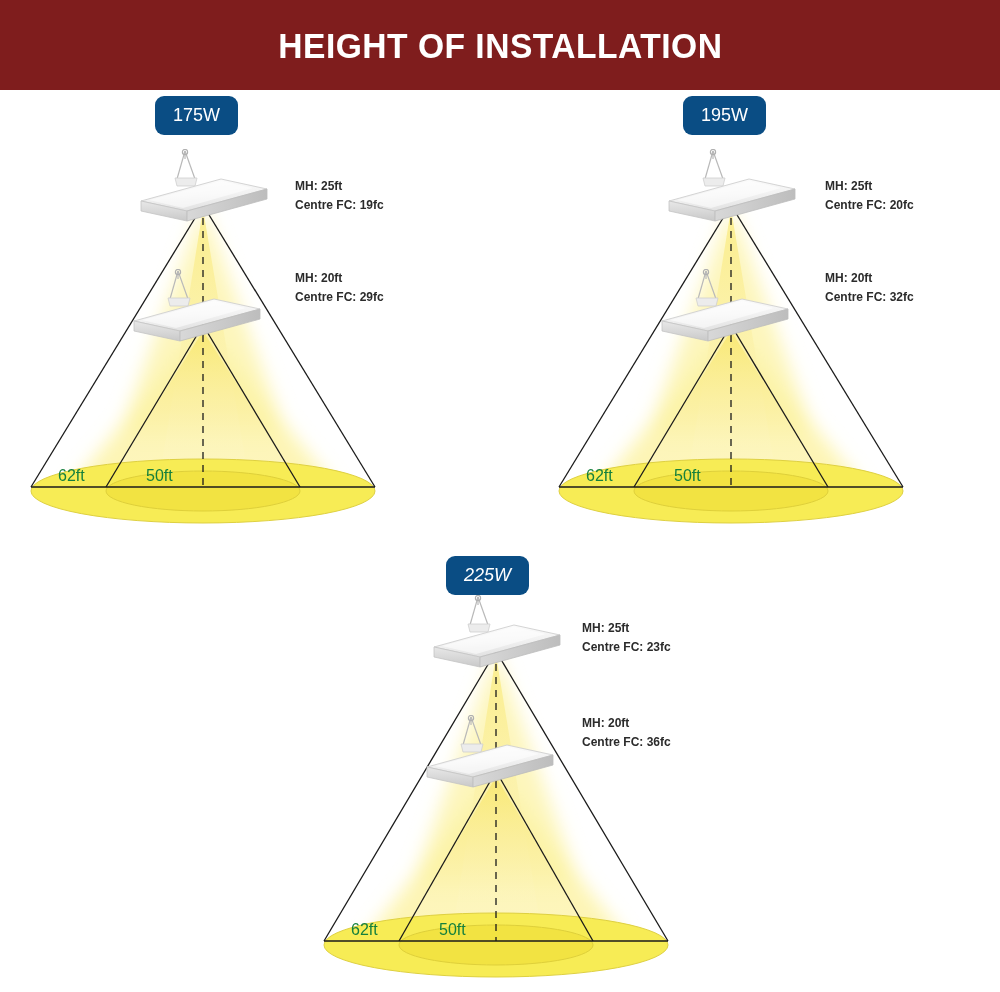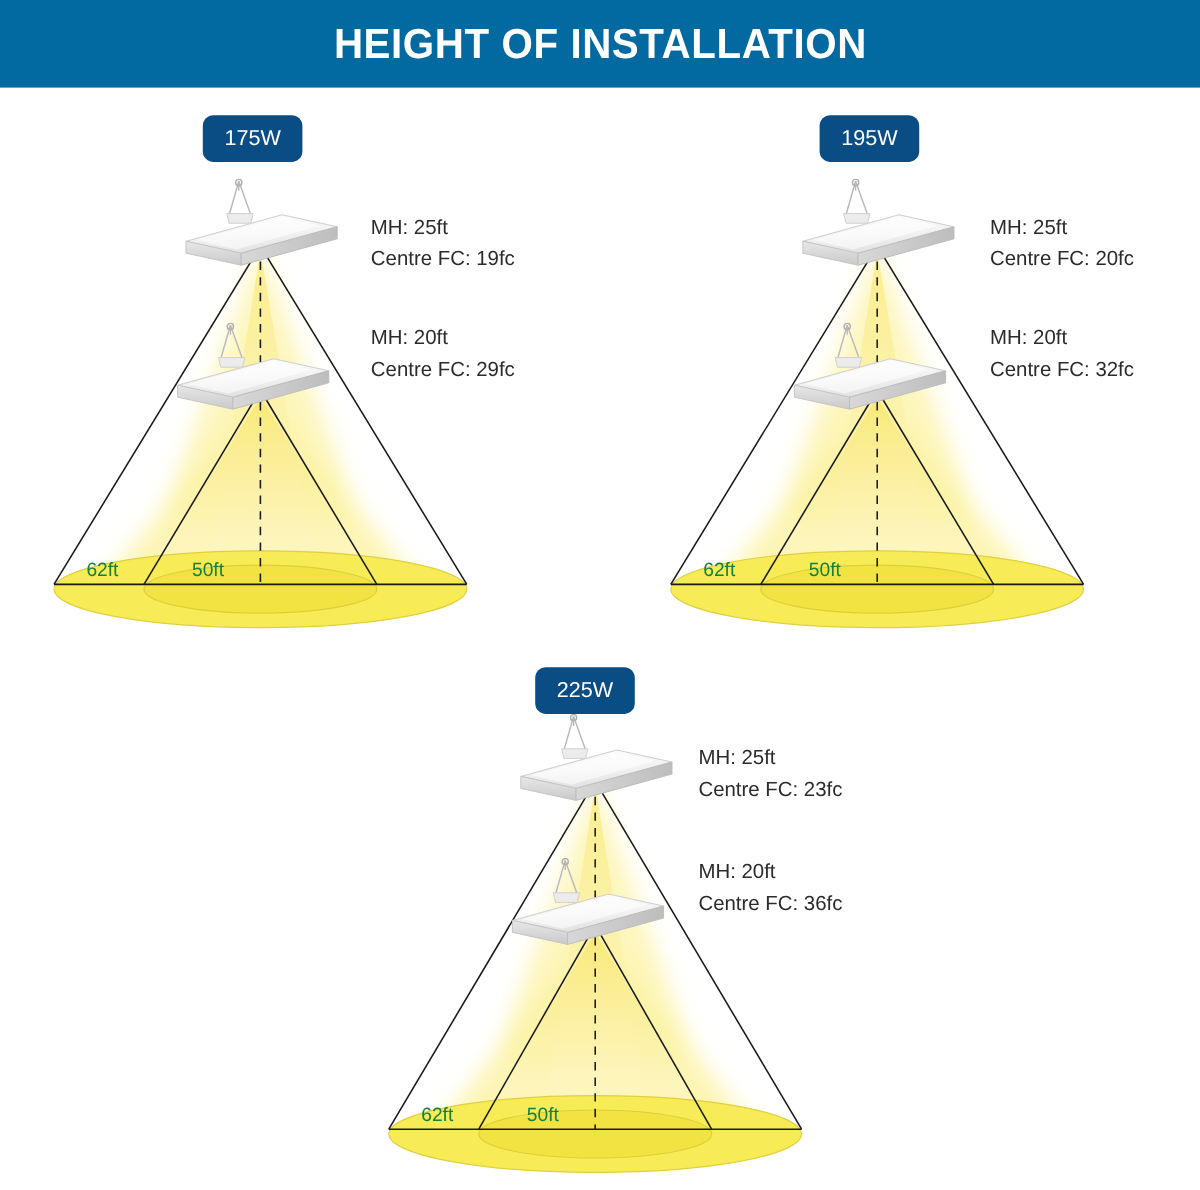--- a/index.html
+++ b/index.html
@@ -14,73 +14,74 @@
     font-family: "Liberation Sans", sans-serif;
     overflow: hidden;
   }
 
   
   #header-band {
     position: absolute;
     left: 0;
     top: 0;
     width: 1000px;
-    height: 73px;
-    background: #0369a1;
+    height: 90px;
+    background: #7f1d1d;
     display: flex;
     align-items: center;
     justify-content: center;
   }
   #header-title {
     color: #ffffff;
     font-family: "Liberation Sans Narrow", "Liberation Sans", sans-serif;
     font-size: 35px;
     font-weight: bold;
     letter-spacing: 0.5px;
     line-height: 1;
     transform: scaleX(0.96);
     white-space: nowrap;
   }
 
   
   .panel {
     position: absolute;
   }
-  #panel-175 { left: 14px;   top: 73px;  width: 500px; height: 470px; }
+  #panel-175 { left: 0px;   top: 73px;  width: 500px; height: 470px; }
   #panel-195 { left: 500px; top: 73px;  width: 500px; height: 470px; }
   #panel-225 { left: 250px; top: 543px; width: 500px; height: 449px; }
 
   .wattage-badge {
     position: absolute;
     background: #0a4d84;
     color: #ffffff;
     border-radius: 9px;
     font-size: 18px;
     line-height: 1;
     padding: 10px 18px 11px 18px;
     white-space: nowrap;
     text-align: center;
   }
   #badge-175 { left: 155px; top: 23px; }
   #badge-195 { left: 183px; top: 23px; text-align: right; }
-  #badge-225 { left: 196px; top: 13px; }
+  #badge-225 { left: 196px; top: 13px; font-style: italic; }
 
   .diagram-svg {
     position: absolute;
     left: 0;
     top: 0;
   }
 
   
   .callout {
     position: absolute;
     color: #2b2b2b;
-    font-size: 17px;
+    font-size: 12px;
     line-height: 1.55;
     white-space: nowrap;
+    font-weight: bold;
   }
   .callout .line { display: block; }
 
   #callout-175-a { left: 295px; top: 104px; }
   #callout-175-b { left: 295px; top: 196px; }
   #callout-195-a { left: 325px; top: 104px; }
   #callout-195-b { left: 325px; top: 196px; }
   #callout-225-a { left: 332px; top: 76px; }
   #callout-225-b { left: 332px; top: 171px; }
 

